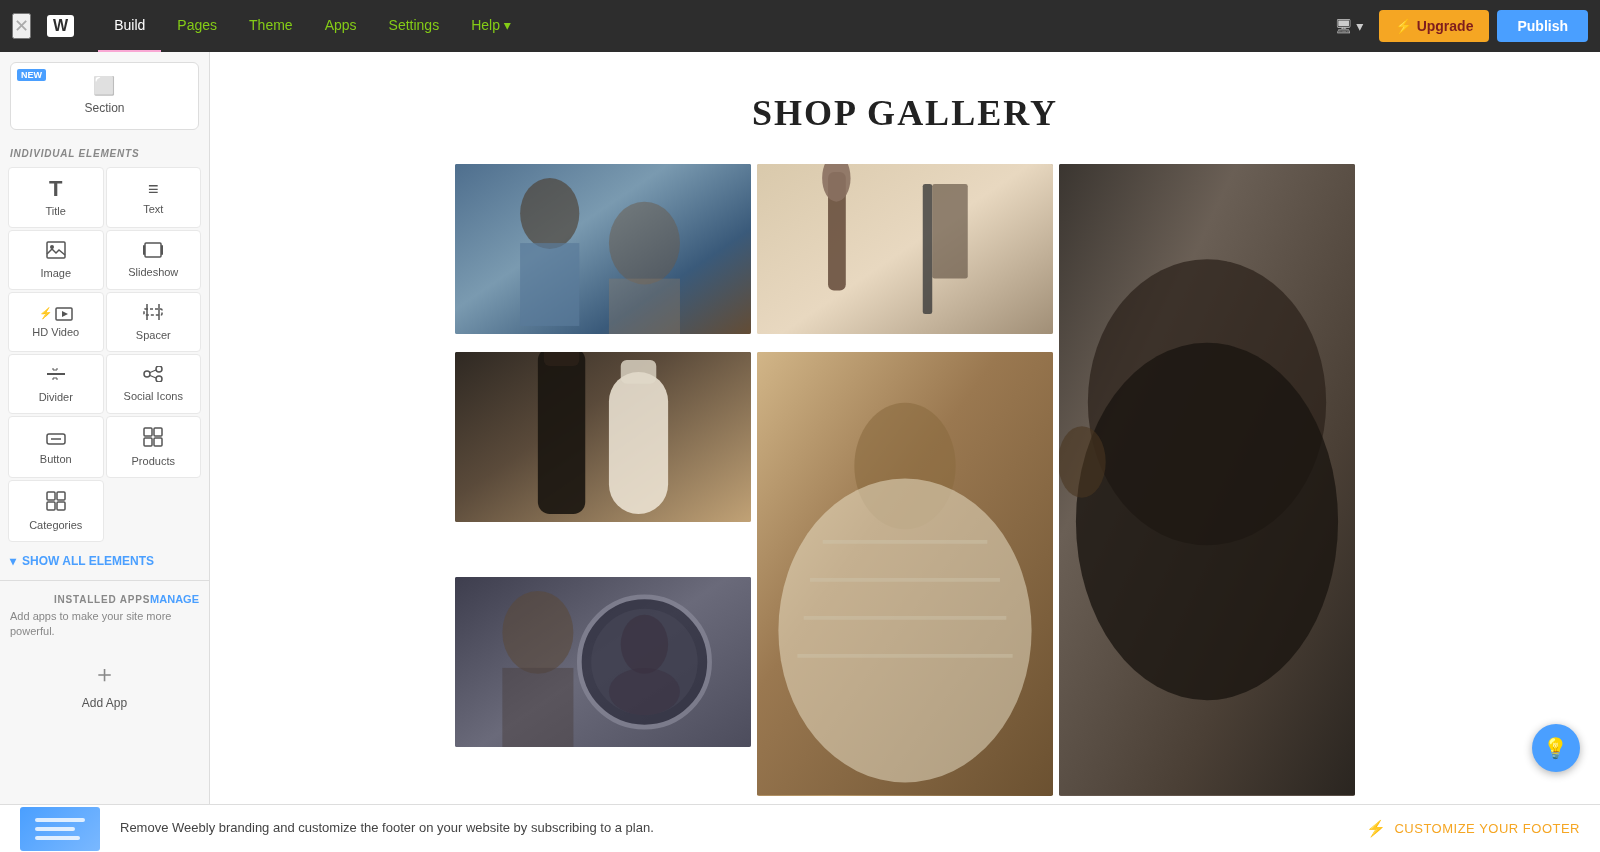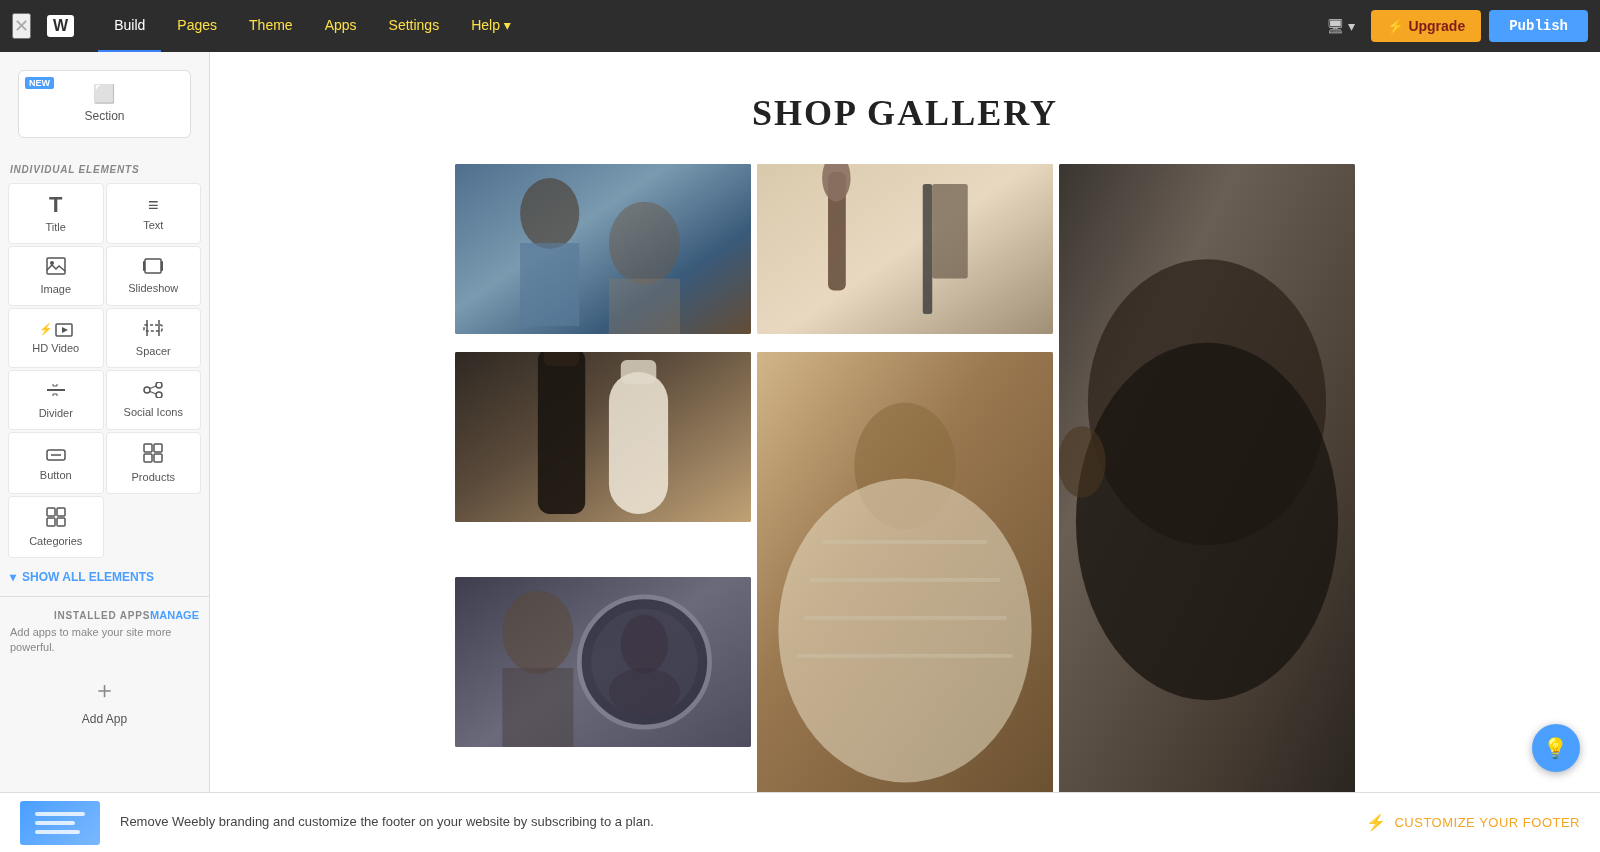--- a/index.html
+++ b/index.html
@@ -36,32 +36,32 @@
       padding: 2px 6px;
       border-radius: 3px;
       font-size: 16px;
     }
     .nav-tabs {
       display: flex;
       align-items: center;
       flex: 1;
     }
     .nav-tab {
-      color: #fde047;
+      color: #84cc16;
       padding: 0 16px;
       height: 52px;
       display: flex;
       align-items: center;
       cursor: pointer;
       font-size: 14px;
       border-bottom: 2px solid transparent;
     }
     .nav-tab.active {
       color: white;
-      border-bottom: 2px solid #3b82f6;
+      border-bottom: 2px solid #f9a8d4;
     }
     .nav-right {
       display: flex;
       align-items: center;
       gap: 8px;
     }
     .btn-upgrade {
       background: #f5a623;
       color: #7f1d1d;
       border: none;
@@ -76,21 +76,20 @@
     }
     .btn-publish {
       background: #4a9fff;
       color: white;
       border: none;
       padding: 8px 20px;
       border-radius: 4px;
       font-size: 14px;
       font-weight: 600;
       cursor: pointer;
-      font-family: Liberation Mono, monospace;
     }
     .device-btn {
       color: #ccc;
       font-size: 14px;
       cursor: pointer;
       display: flex;
       align-items: center;
       gap: 4px;
       padding: 0 8px;
     }
@@ -110,21 +109,21 @@
       display: flex;
       flex-direction: column;
       overflow-y: auto;
       flex-shrink: 0;
     }
 
     .sidebar-section-btn {
       background: white;
       border: 1px solid #ddd;
       border-radius: 6px;
-      margin: 18px;
+      margin: 10px;
       padding: 14px 10px;
       display: flex;
       flex-direction: column;
       align-items: center;
       cursor: pointer;
       position: relative;
       font-size: 12px;
       color: #555;
       gap: 6px;
       justify-content: center;
@@ -286,21 +285,21 @@
     .pos-r1c2 { grid-row: 1; grid-column: 2; height: 170px; }
     .pos-r1c3 { grid-row: 1 / span 3; grid-column: 3; }
     .pos-r2c1 { grid-row: 2; grid-column: 1; height: 170px; }
     .pos-r2c2 { grid-row: 2 / span 2; grid-column: 2; }
     .pos-r3c1 { grid-row: 3; grid-column: 1; height: 170px; }
 
     
     .footer-bar {
       background: white;
       border-top: 1px solid #ddd;
-      height: 60px;
+      height: 48px;
       display: flex;
       align-items: center;
       padding: 0 20px;
       gap: 20px;
       flex-shrink: 0;
     }
     .footer-preview {
       width: 80px;
       height: 44px;
       background: linear-gradient(135deg, #4a9fff 0%, #7ab8ff 100%);

